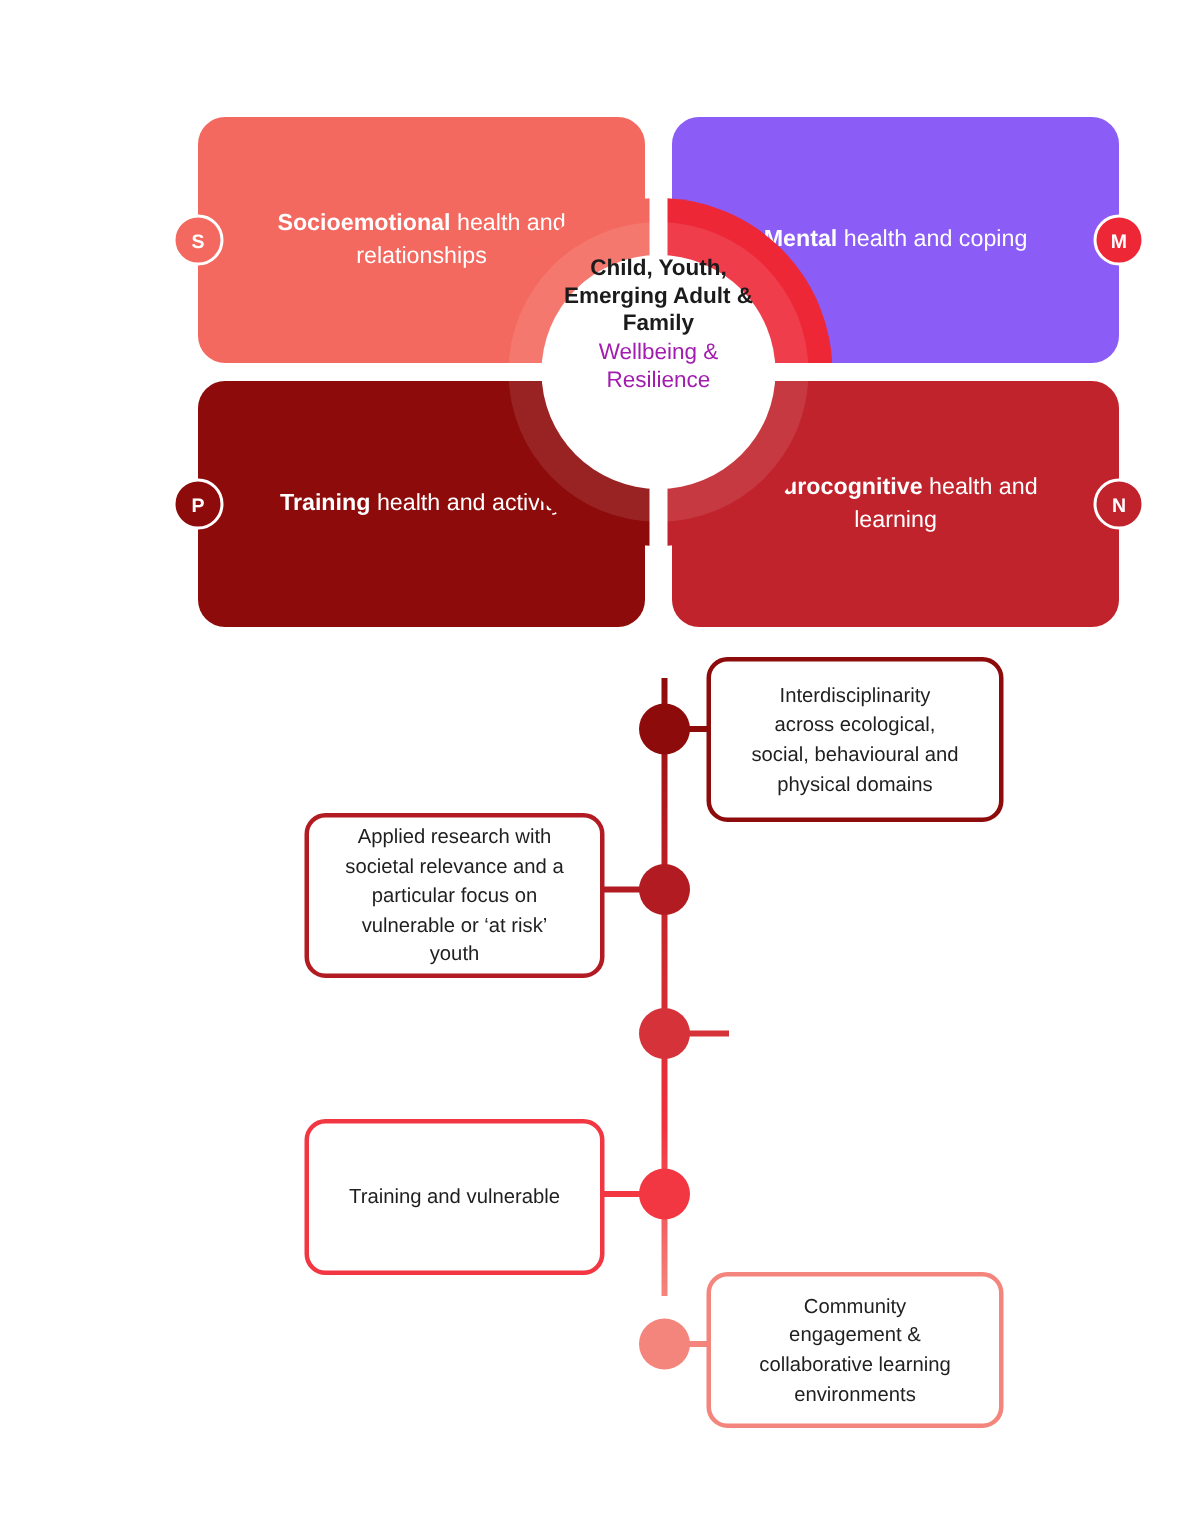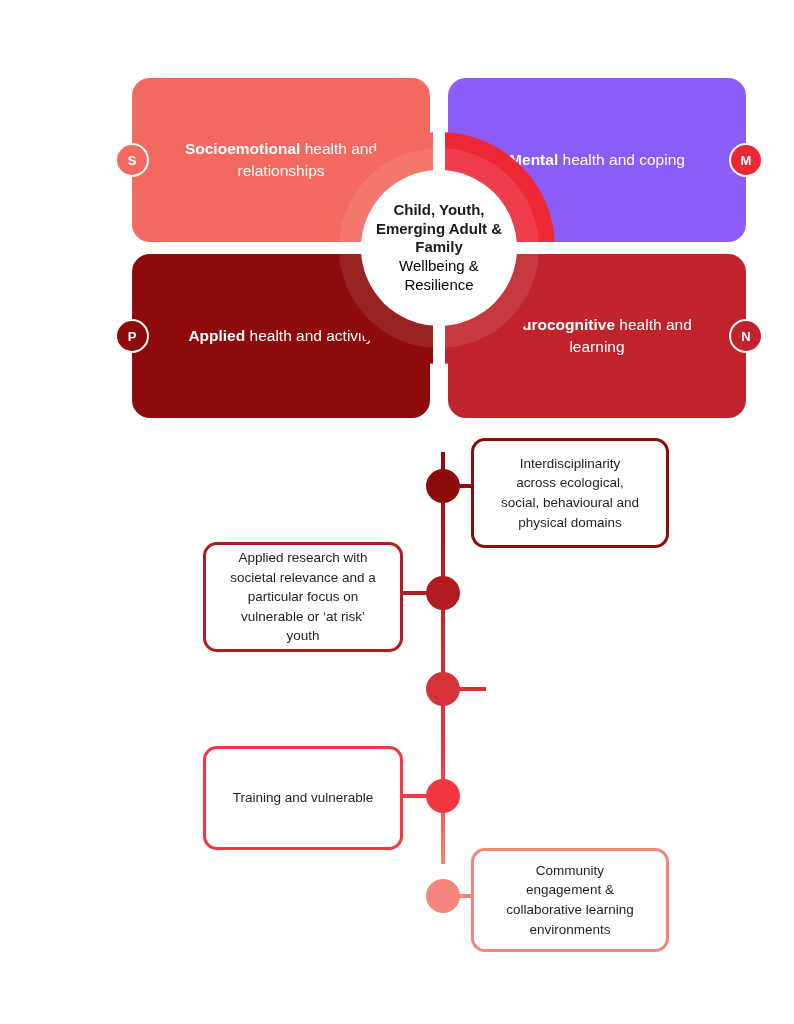--- a/index.html
+++ b/index.html
@@ -89,35 +89,34 @@
     left: 321px;
     top: 170px;
     width: 156px;
     height: 156px;
     border-radius: 50%;
     background: #ffffff;
     z-index: 5;
     display: flex;
     flex-direction: column;
     align-items: center;
-    justify-content: center;
     text-align: center;
     padding: 0 14px;
   }
   #center-circle .c-bold {
     font-weight: 700;
     font-size: 15px;
     line-height: 1.24;
     color: #1b1b1b;
   }
   #center-circle .c-reg {
     font-weight: 400;
     font-size: 15px;
     line-height: 1.26;
-    color: #000000;
+    color: #a21caf;
   }
 
   
   #timeline {
     position: absolute;
     left: 0;
     top: 434px;
     width: 794px;
     height: 530px;
   }
@@ -197,21 +196,21 @@
 
     <div class="panel panel-s">
       <span class="ptext"><span class="strong">Socioemotional</span><span> health and relationships</span></span>
     </div>
 
     <div class="panel panel-m">
       <span class="ptext"><span class="strong">Mental</span><span> health and coping</span></span>
     </div>
 
     <div class="panel panel-p">
-      <span class="ptext"><span class="strong">Applied</span><span> health and activity</span></span>
+      <span class="ptext"><span class="strong">Training</span><span> health and activity</span></span>
     </div>
 
     <div class="panel panel-n">
       <span class="ptext"><span class="strong">Neurocognitive</span><span> health and learning</span></span>
     </div>
 
     <div class="badge badge-s">
         <span>S</span>
       </div>
     <div class="badge badge-m">

